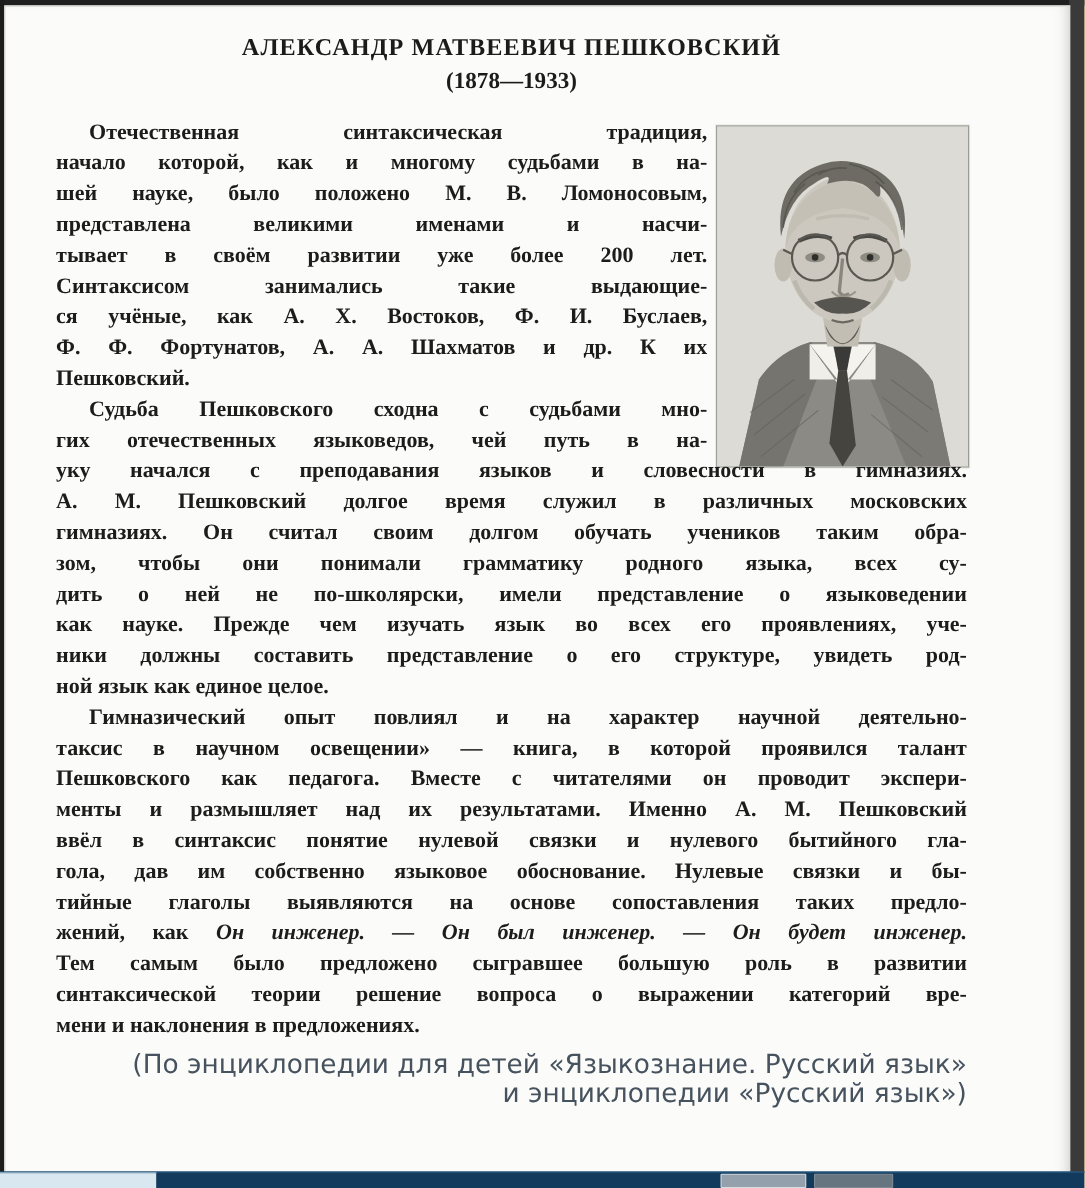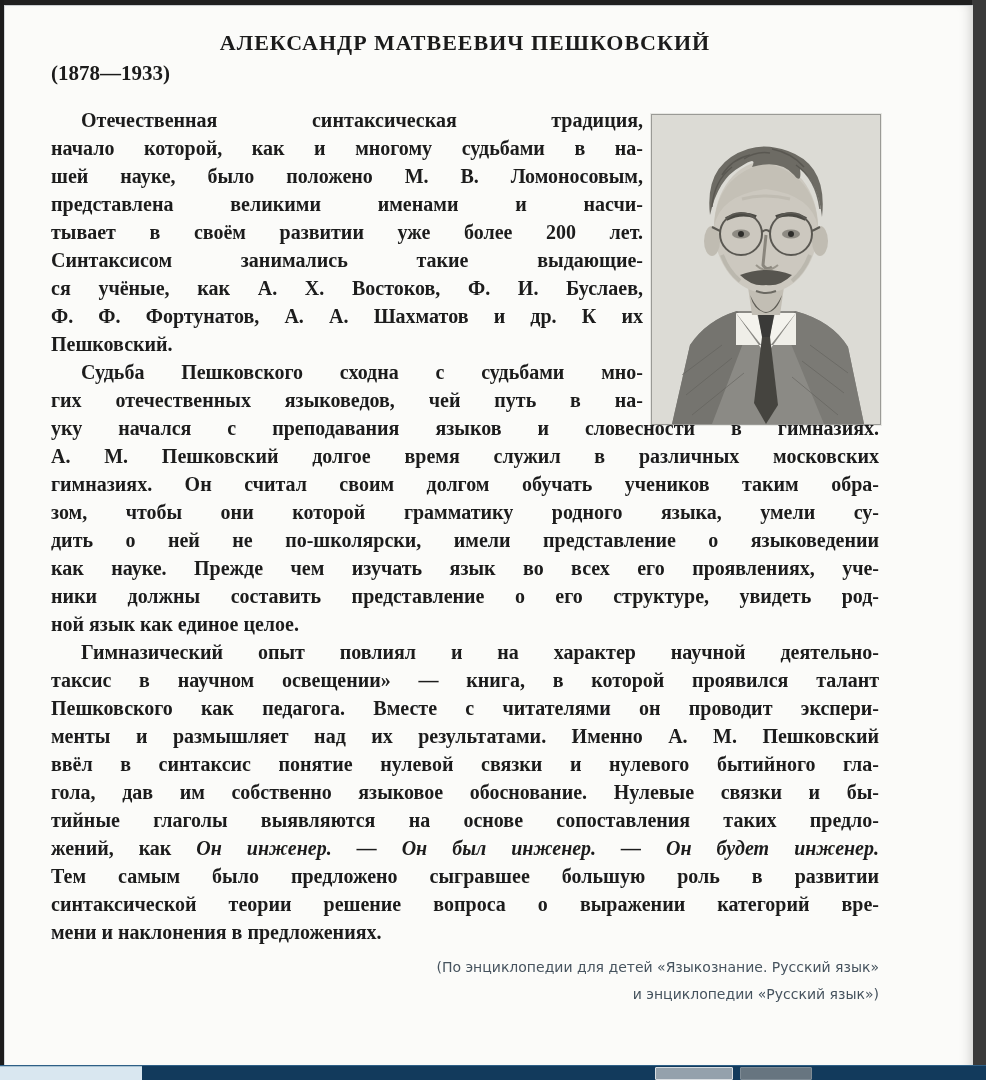--- a/index.html
+++ b/index.html
@@ -25,21 +25,21 @@
     color:#1b1b1b;
   }
   .content{position:absolute;left:46px;top:0;width:828px;}
 
   .doc-title{
     margin:22px 0 0 0;
     font-size:22px;line-height:30px;font-weight:700;
     text-align:center;letter-spacing:1px;
   }
   .doc-subtitle{
-    font-size:21px;line-height:30px;font-weight:700;text-align:left;
+    font-size:21px;line-height:30px;font-weight:700;text-align:center;
   }
 
   
   .portrait{
     position:absolute;left:646px;top:108px;width:228px;height:309px;
     background:#dddcd7;border:1px solid #9a9a96;
     box-shadow:0 0 0 1px #e8e8e4;
   }
   .portrait svg{display:block;width:100%;height:100%;}
 
@@ -55,21 +55,21 @@
   }
   .tline::after{content:"";display:inline-block;width:0;}
   .tline-end{text-align-last:left;}
   .tline-indent{padding-left:30px;}
   .it{font-style:italic;}
 
   
   .attribution{
     margin-top:8px;width:828px;text-align:right;
     font-family:"DejaVu Sans", sans-serif;
-    font-size:14px;line-height:27px;font-weight:400;color:#46535e;
+    font-size:24px;line-height:27px;font-weight:400;color:#46535e;
   }
 
   
   .taskbar{position:absolute;left:0;bottom:0;width:986px;height:14px;background:#123a5c;border-top:1px solid #2d5f86;}
   .taskbar-left{position:absolute;left:0;top:0;width:142px;height:14px;background:#d9e7f0;border-top:1px solid #a9c2d2;}
   .task-btn{position:absolute;top:1px;height:13px;border-radius:1px;}
   .task-btn-1{left:655px;width:78px;background:#94a1ac;border:1px solid #d8dde1;box-sizing:border-box;}
   .task-btn-2{left:740px;width:72px;background:#677580;border:1px solid #7e8b95;box-sizing:border-box;}
 </style>
 </head>
@@ -166,21 +166,21 @@
           <div class="tline"><span>ся учёные, как А. Х. Востоков, Ф. И. Буслаев,</span></div>
           <div class="tline"><span>Ф. Ф. Фортунатов, А. А. Шахматов и др. К их</span></div>
           <div class="tline tline-end"><span>Пешковский.</span></div>
           <div class="tline tline-indent"><span>Судьба Пешковского сходна с судьбами мно-</span></div>
           <div class="tline"><span>гих отечественных языковедов, чей путь в на-</span></div>
         </div>
       <div class="col-full" id="full-lines">
           <div class="tline"><span>уку начался с преподавания языков и словесности в гимназиях.</span></div>
           <div class="tline"><span>А. М. Пешковский долгое время служил в различных московских</span></div>
           <div class="tline"><span>гимназиях. Он считал своим долгом обучать учеников таким обра-</span></div>
-          <div class="tline"><span>зом, чтобы они которой грамматику родного языка, умели су-</span></div>
+          <div class="tline"><span>зом, чтобы они понимали грамматику родного языка, всех су-</span></div>
           <div class="tline"><span>дить о ней не по-школярски, имели представление о языковедении</span></div>
           <div class="tline"><span>как науке. Прежде чем изучать язык во всех его проявлениях, уче-</span></div>
           <div class="tline"><span>ники должны составить представление о его структуре, увидеть род-</span></div>
           <div class="tline tline-end"><span>ной язык как единое целое.</span></div>
           <div class="tline tline-indent"><span>Гимназический опыт повлиял и на характер научной деятельно-</span></div>
           <div class="tline"><span>таксис в научном освещении» — книга, в которой проявился талант</span></div>
           <div class="tline"><span>Пешковского как педагога. Вместе с читателями он проводит экспери-</span></div>
           <div class="tline"><span>менты и размышляет над их результатами. Именно А. М. Пешковский</span></div>
           <div class="tline"><span>ввёл в синтаксис понятие нулевой связки и нулевого бытийного гла-</span></div>
           <div class="tline"><span>гола, дав им собственно языковое обоснование. Нулевые связки и бы-</span></div>

